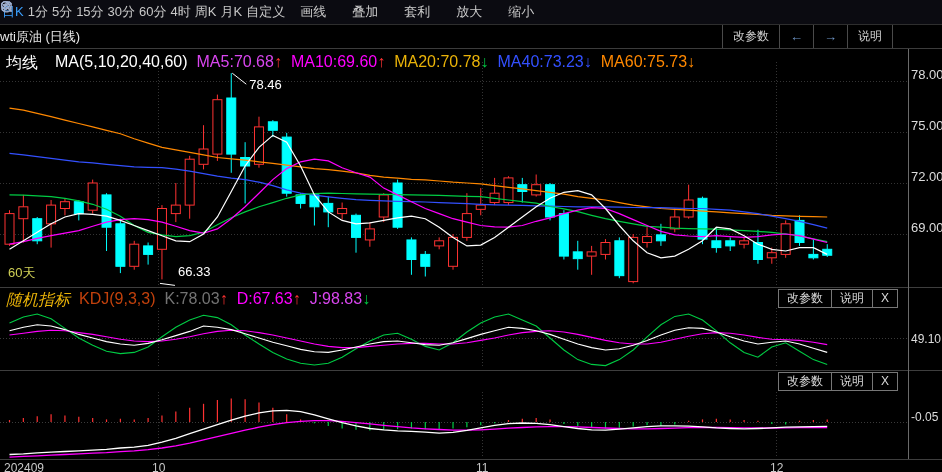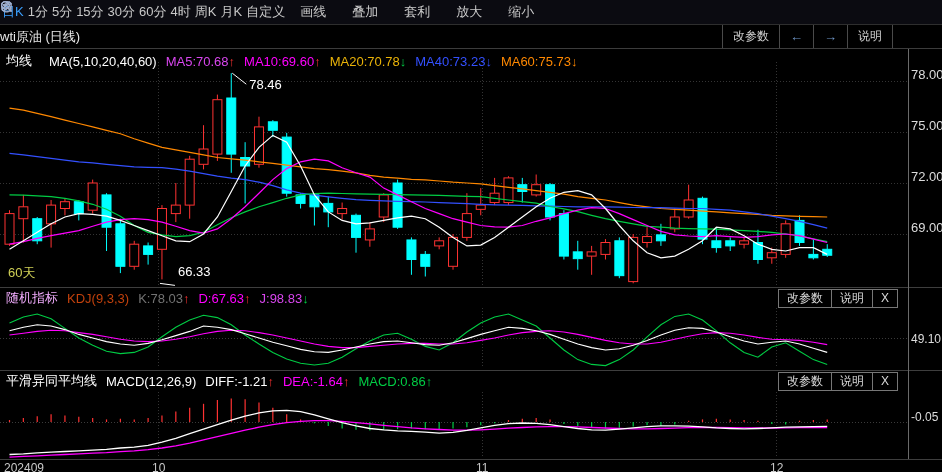--- a/index.html
+++ b/index.html
@@ -15,22 +15,22 @@
   
   #titlebar{position:absolute;top:25px;left:0;width:942px;height:23px;background:#000;
             border-bottom:1px solid #3c3c3c;display:flex;align-items:center;}
   #chart-title{color:#e8e8e8;font-size:13px;padding-left:0;}
   #titlebar-buttons{position:absolute;right:49px;top:0;height:23px;display:flex;align-items:stretch;}
   .cell-btn{display:flex;align-items:center;padding:0 10px;font-size:12px;color:#d0d0d0;
             border-left:1px solid #4a4a4a;cursor:default;}
   .cell-btn:last-child{border-right:1px solid #4a4a4a;}
   .cell-btn.arrow{color:#6f96c8;font-weight:bold;font-size:13px;}
   
-  .ind-header{position:absolute;left:6px;height:16px;display:flex;align-items:center;
-              font-size:13px;white-space:nowrap;}
+  .ind-header{position:absolute;left:6px;height:16px;display:flex;align-items:flex-start;
+              font-size:16px;white-space:nowrap;}
   .ind-header .seg{margin-right:9px;}
   
   .box-btns{position:absolute;right:44px;display:flex;border:1px solid #777;}
   .box-btn{padding:1px 8px;font-size:12px;color:#d8d8d8;border-left:1px solid #777;cursor:default;line-height:15px;}
   .box-btn:first-child{border-left:none;}
   
   #xaxis span{position:absolute;top:461px;font-size:12px;color:#c8c8c8;}
   svg{position:absolute;top:0;left:0;}
 </style>
 </head>
@@ -386,39 +386,32 @@
       <span class="seg" style="color: rgb(255, 255, 255);">均线</span>
       <span class="seg" style="color: rgb(255, 255, 255); margin-left: 8px;">MA(5,10,20,40,60)</span>
       <span class="seg"><span style="color:#d946ef">MA5:70.68</span><span style="color:#ff3232">↑</span></span>
       <span class="seg"><span style="color:#ff00ff">MA10:69.60</span><span style="color:#ff3232">↑</span></span>
       <span class="seg"><span style="color:#eab308">MA20:70.78</span><span style="color:#00cc44">↓</span></span>
       <span class="seg"><span style="color:#3350ff">MA40:73.23</span><span style="color:#3350ff">↓</span></span>
       <span class="seg"><span style="color:#ff8800">MA60:75.73</span><span style="color:#ff8800">↓</span></span>
     </div>
 
   <div class="ind-header" id="kdj-header" style="top:290px;">
-      <span class="seg" style="color: #f0abfc;">随机指标</span>
+      <span class="seg" style="color: #eab308; font-style: italic;">随机指标</span>
       <span class="seg" style="color: #c2410c;">KDJ(9,3,3)</span>
       <span class="seg"><span style="color:#737373">K:78.03</span><span style="color:#ff3232">↑</span></span>
       <span class="seg"><span style="color:#ff00ff">D:67.63</span><span style="color:#ff3232">↑</span></span>
       <span class="seg"><span style="color:#d946ef">J:98.83</span><span style="color:#00cc44">↓</span></span>
     </div>
   <div class="box-btns" id="kdj-buttons" style="top:289px;">
       <span class="box-btn">改参数</span>
       <span class="box-btn">说明</span>
       <span class="box-btn">X</span>
     </div>
 
-  <div class="ind-header" id="macd-header" style="top:373px;">
-      <span class="seg" style="color: rgb(255, 255, 255);">平滑异同平均线</span>
-      <span class="seg" style="color: rgb(255, 255, 255);">MACD(12,26,9)</span>
-      <span class="seg"><span style="color:#ffffff">DIFF:-1.21</span><span style="color:#ff3232">↑</span></span>
-      <span class="seg"><span style="color:#ff00ff">DEA:-1.64</span><span style="color:#ff3232">↑</span></span>
-      <span class="seg"><span style="color:#00cc44">MACD:0.86</span><span style="color:#00cc44">↑</span></span>
-    </div>
   <div class="box-btns" id="macd-buttons" style="top:372px;">
       <span class="box-btn">改参数</span>
       <span class="box-btn">说明</span>
       <span class="box-btn">X</span>
     </div>
 
   <div id="xaxis">
       <span style="left: 4px;">202409</span>
       <span style="left: 152px;">10</span>
       <span style="left: 476px;">11</span>

